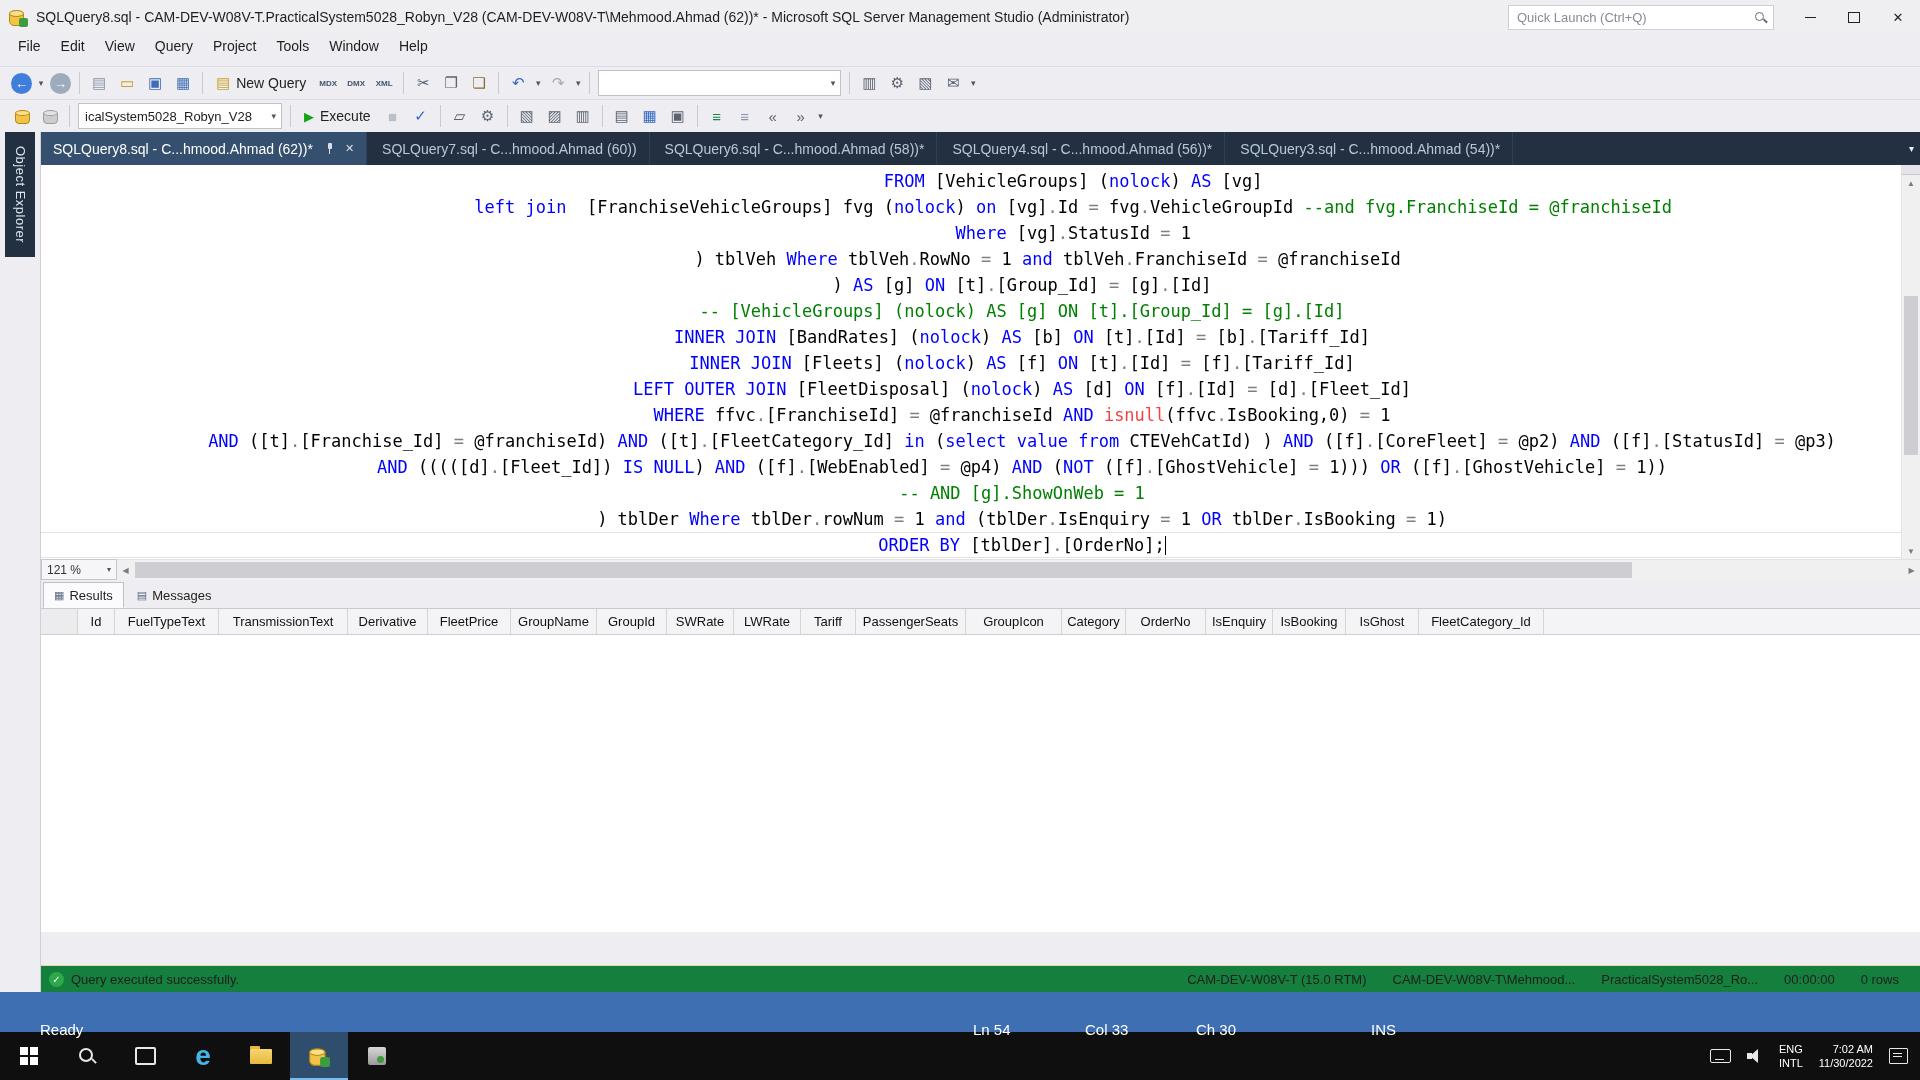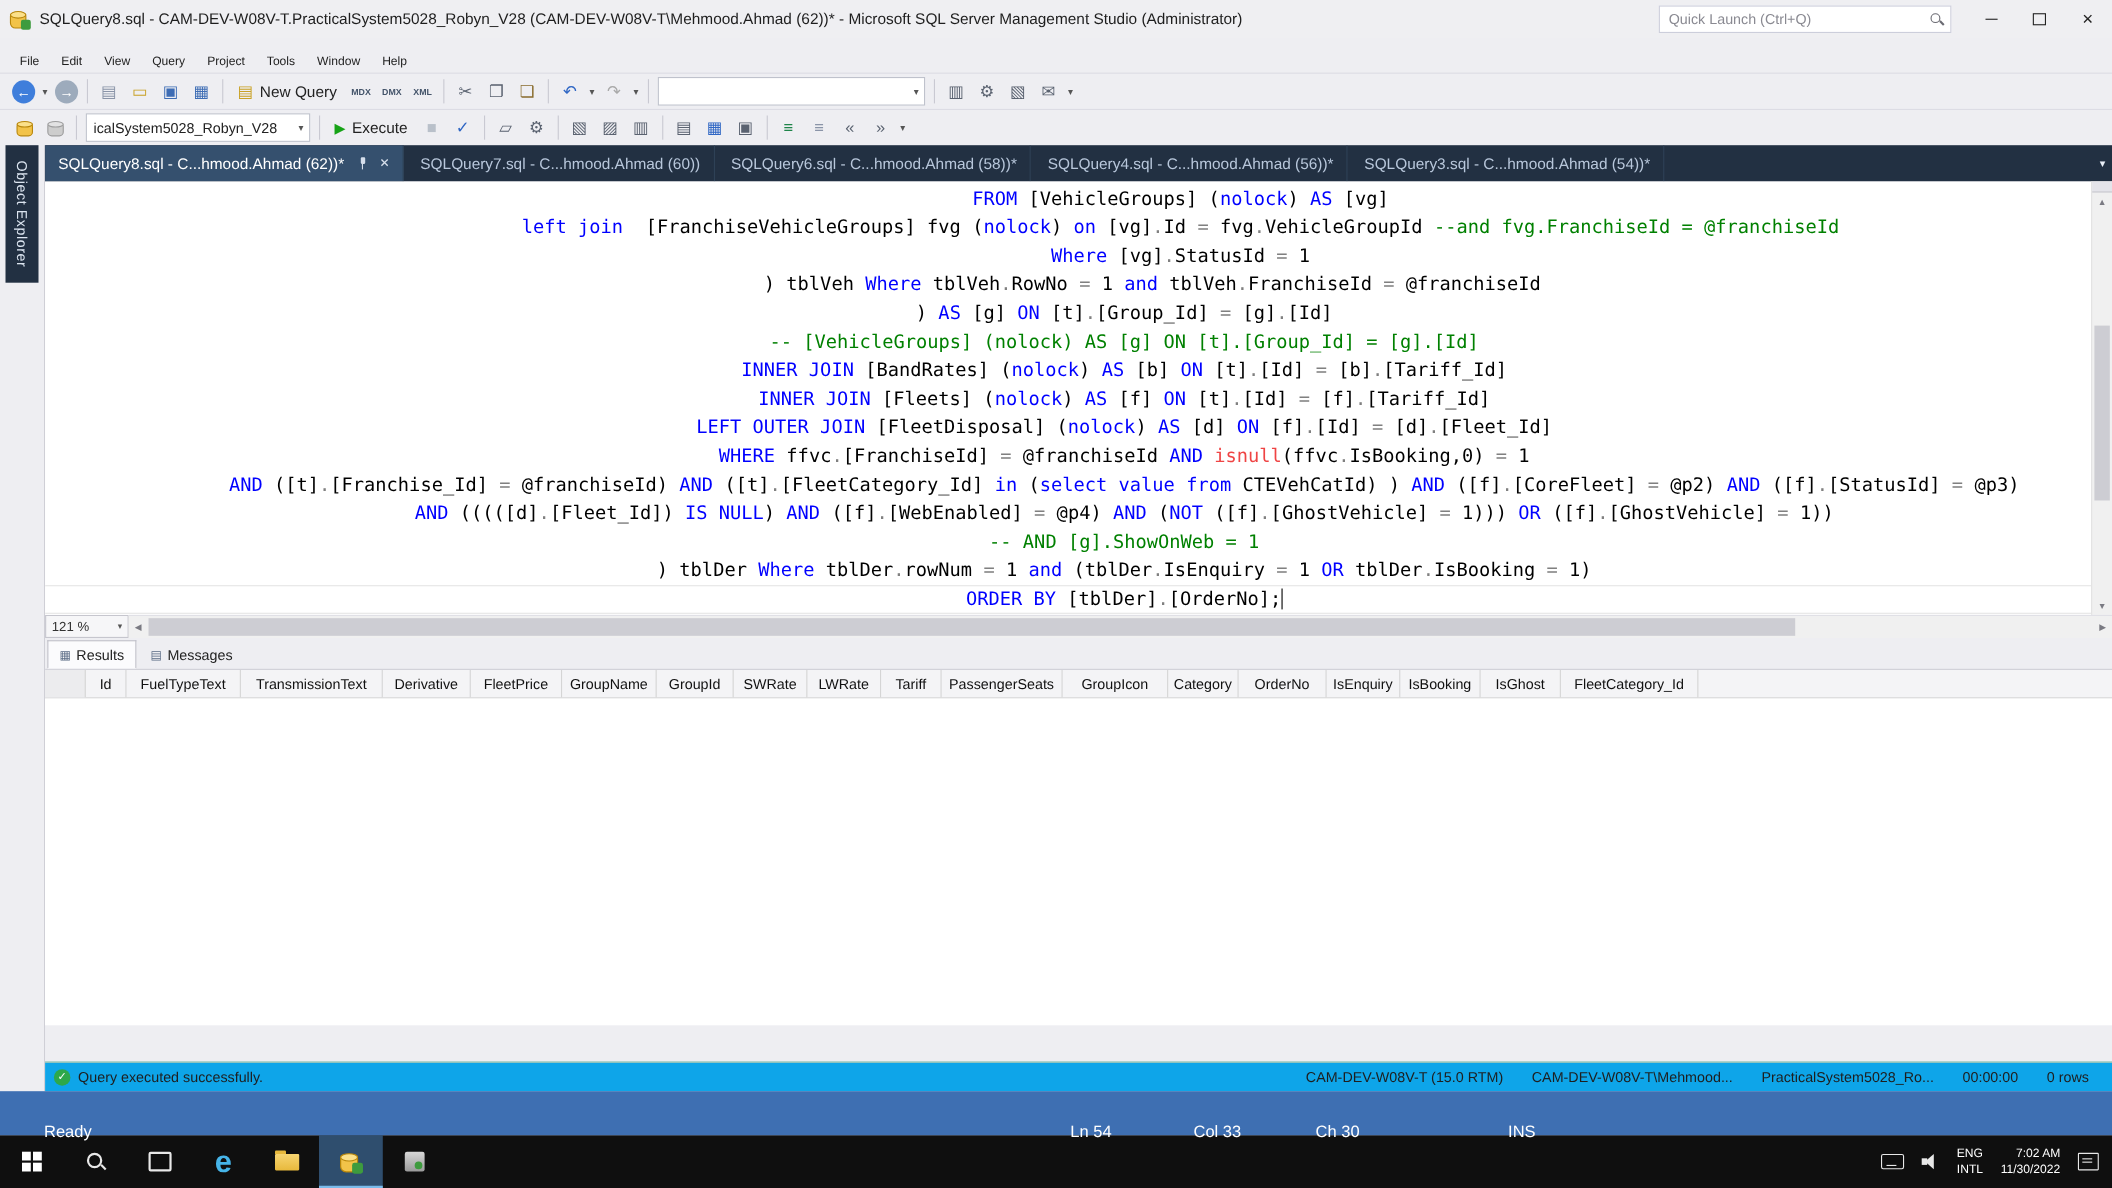--- a/index.html
+++ b/index.html
@@ -19,21 +19,21 @@
   .mag{position:relative;width:13px;height:13px;flex:none;}
   .mag::before{content:"";position:absolute;left:1px;top:1px;width:7px;height:7px;border:1.5px solid #6A6A72;border-radius:50%;}
   .mag::after{content:"";position:absolute;left:9px;top:9px;width:5px;height:1.5px;background:#6A6A72;transform:rotate(45deg);}
   .win-btns{display:flex;margin-left:14px;flex:none;}
   .win-btn{width:44px;height:34px;display:flex;align-items:center;justify-content:center;}
   .btn-min::before{content:"";width:11px;height:1px;background:#222;display:block;}
   .btn-max::before{content:"";width:10px;height:9px;border:1px solid #222;display:block;}
   .btn-close::before{content:"\2715";font-size:13px;color:#222;}
 
   
-  .menubar{height:32px;display:flex;align-items:flex-end;padding-left:8px;font-size:11px;color:#1E1E1E;background:#EEEEF2;flex:none;}
+  .menubar{height:32px;display:flex;align-items:flex-start;padding-left:8px;font-size:14px;color:#1E1E1E;background:#EEEEF2;flex:none;}
   .menu-item{padding:4px 10px;}
   .toolbar{height:32px;display:flex;align-items:center;padding-left:8px;background:#EEEEF2;border-top:1px solid #DCDCE4;flex:none;}
   .tbbtn{min-width:26px;height:26px;display:flex;align-items:center;justify-content:center;margin:0 1px;font-size:15px;color:#444;}
   .tbbtn.round{min-width:21px;width:21px;height:21px;border-radius:50%;color:#FFF;font-size:13px;margin:0 3px;}
   .tbbtn.tiny{font-size:8px;font-weight:bold;color:#44546A;letter-spacing:0;}
   .tbbtn.textbtn{padding:0 7px;}
   .tbglyph{font-size:15px;}
   .tblabel{font-size:14px;color:#222;margin-left:6px;white-space:nowrap;}
   .exec-play{color:#17A317;font-size:13px;}
   .tbsep{width:1px;height:22px;background:#C9C9D2;margin:0 5px;flex:none;}
@@ -98,21 +98,21 @@
   .rtab{display:flex;align-items:center;height:24px;padding:0 10px;font-size:13px;color:#222;margin-right:2px;border:1px solid transparent;}
   .rtab.active{background:#FBFBFD;border:1px solid #BFBFC8;border-bottom-color:#FBFBFD;}
   .rtab-icon{font-size:11px;margin-right:5px;color:#5A6B85;}
   .grid{flex:1;background:#FFF;border-top:1px solid #C9C9D2;min-height:0;display:flex;flex-direction:column;}
   .grid-header{display:flex;height:25px;background:#F4F4F6;border-bottom:1px solid #CFCFCF;flex:none;}
   .gh-cell{flex:none;border-right:1px solid #D5D5D5;display:flex;align-items:center;justify-content:center;font-size:13px;color:#111;overflow:hidden;white-space:nowrap;box-sizing:border-box;}
   .gh-cell.corner{width:37px;background:#ECECEE;}
   .grid-body{flex:1;background:#FFF;}
 
   
-  .ystatus{height:26px;background:#0ea5e9;border-top:1px solid #E3DAA6;display:flex;align-items:center;padding:0 8px;font-size:13px;color:#1E1E1E;flex:none;margin-top:33px;}
+  .ystatus{height:26px;background:#15803d;border-top:1px solid #E3DAA6;display:flex;align-items:center;padding:0 8px;font-size:13px;color:#1E1E1E;flex:none;margin-top:33px;}
   .check{width:15px;height:15px;border-radius:50%;background:#2DA84B;color:#FFF;font-size:10px;display:flex;align-items:center;justify-content:center;margin-right:7px;flex:none;}
   .check::before{content:"\2713";}
   .yright{margin-left:auto;display:flex;align-items:center;}
   .yseg{padding:0 13px;white-space:nowrap;}
 
   
   .bluebar{height:40px;background:#3E6FB2;position:relative;color:#FFF;font-size:15px;flex:none;}
   .bluebar span{position:absolute;top:18px;line-height:40px;white-space:nowrap;}
   .sb-ready{left:40px;}
   .sb-ln{left:973px;}

